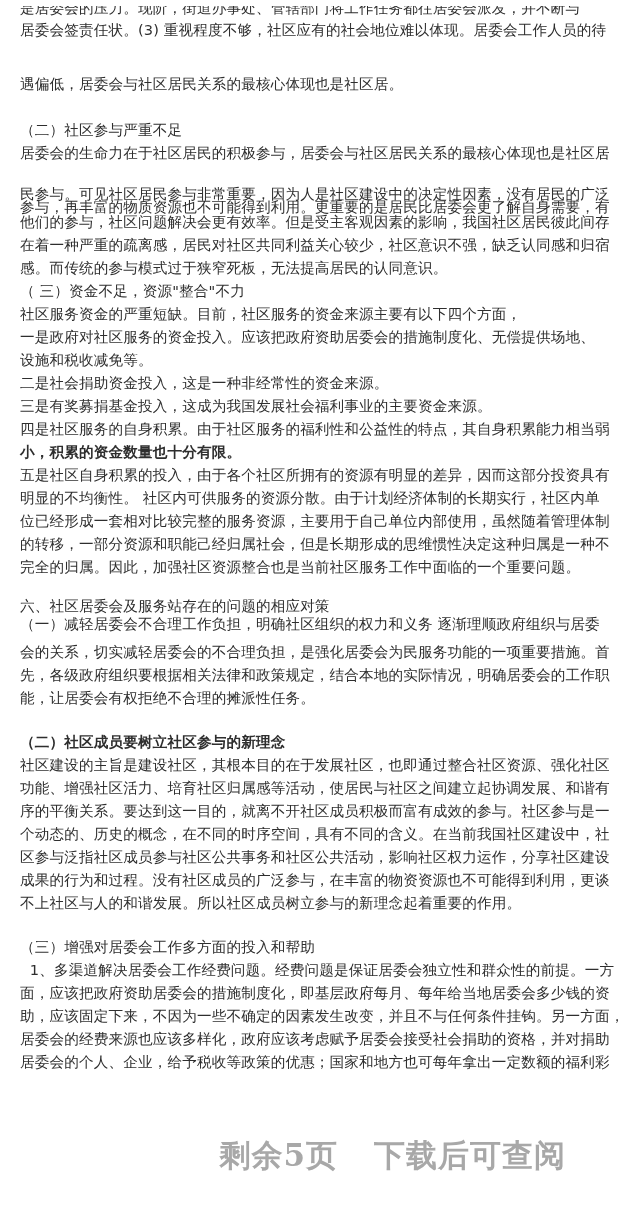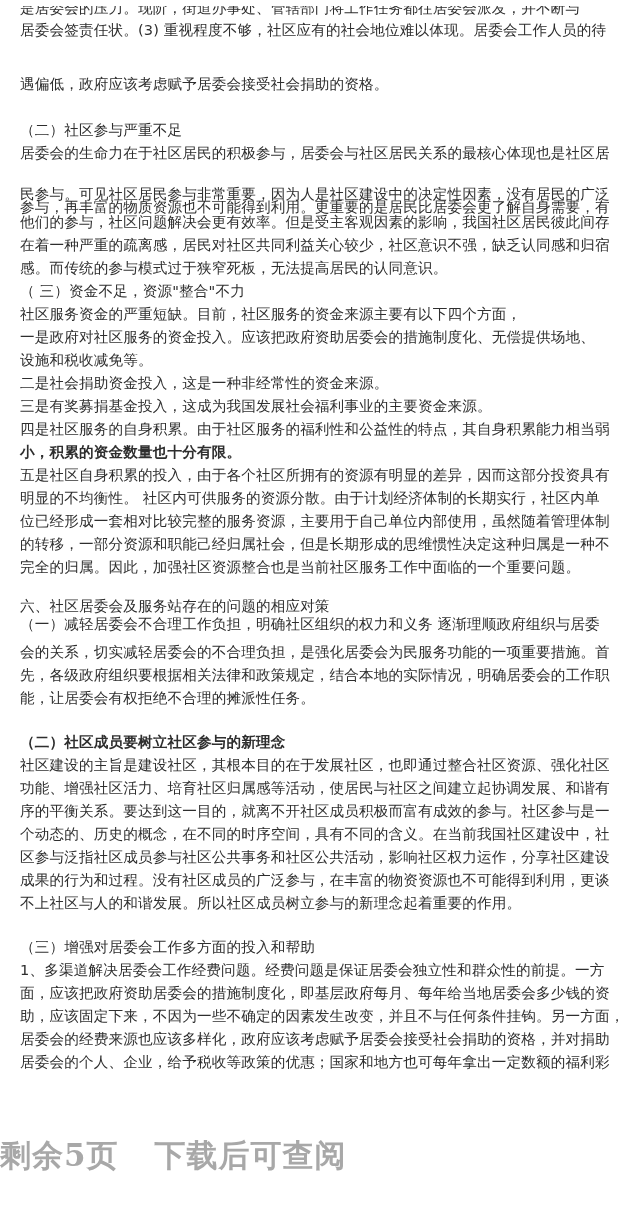--- a/index.html
+++ b/index.html
@@ -29,38 +29,38 @@
       line-height: 23px;
       white-space: nowrap;
       letter-spacing: 0.15px;
       color: #2e2e2e;
     }
     .footer-banner {
       position: absolute;
       left: 0;
       top: 1135px;
       width: 566px;
-      text-align: left;
+      text-align: right;
       font-family: "DejaVu Serif", "Liberation Serif", serif;
       font-weight: bold;
       font-size: 31px;
       letter-spacing: 1px;
       color: #a8a8a8;
       text-decoration: underline;
     }
     .footer-banner span { display: inline-block; }
     .footer-banner .gap { width: 36px; }
   </style>
 </head>
 <body>
 
 <div class="page" id="doc">
     <div class="line" style="top: -4px; clip-path: inset(10px 0px 0px);">是居委会的压力。现阶，街道办事处、管辖部门将工作任务都往居委会派发，并不断与</div>
     <div class="line" style="top: 18px;">居委会签责任状。(3) 重视程度不够，社区应有的社会地位难以体现。居委会工作人员的待</div>
-    <div class="line" style="top: 72px;">遇偏低，政府应该考虑赋予居委会接受社会捐助的资格。</div>
+    <div class="line" style="top: 72px;">遇偏低，居委会与社区居民关系的最核心体现也是社区居。</div>
     <div class="line" style="top: 118px;">（二）社区参与严重不足</div>
     <div class="line" style="top: 141px;">居委会的生命力在于社区居民的积极参与，居委会与社区居民关系的最核心体现也是社区居</div>
     <div class="line" style="top: 164px; margin-top: 18px;">民参与。可见社区居民参与非常重要，因为人是社区建设中的决定性因素，没有居民的广泛</div>
     <div class="line" style="top: 187px; margin-top: 8px;">参与，再丰富的物质资源也不可能得到利用。更重要的是居民比居委会更了解自身需要，有</div>
     <div class="line" style="top: 210px;">他们的参与，社区问题解决会更有效率。但是受主客观因素的影响，我国社区居民彼此间存</div>
     <div class="line" style="top: 233px;">在着一种严重的疏离感，居民对社区共同利益关心较少，社区意识不强，缺乏认同感和归宿</div>
     <div class="line" style="top: 256px;">感。而传统的参与模式过于狭窄死板，无法提高居民的认同意识。</div>
     <div class="line" style="top: 279px;">（ 三）资金不足，资源"整合"不力</div>
     <div class="line" style="top: 302px;">社区服务资金的严重短缺。目前，社区服务的资金来源主要有以下四个方面，</div>
     <div class="line" style="top: 325px;">一是政府对社区服务的资金投入。应该把政府资助居委会的措施制度化、无偿提供场地、</div>
@@ -81,21 +81,21 @@
     <div class="line" style="top: 686px;">能，让居委会有权拒绝不合理的摊派性任务。</div>
     <div class="line" style="top: 730px; font-weight: bold;">（二）社区成员要树立社区参与的新理念</div>
     <div class="line" style="top: 753px;">社区建设的主旨是建设社区，其根本目的在于发展社区，也即通过整合社区资源、强化社区</div>
     <div class="line" style="top: 776px;">功能、增强社区活力、培育社区归属感等活动，使居民与社区之间建立起协调发展、和谐有</div>
     <div class="line" style="top: 799px;">序的平衡关系。要达到这一目的，就离不开社区成员积极而富有成效的参与。社区参与是一</div>
     <div class="line" style="top: 822px;">个动态的、历史的概念，在不同的时序空间，具有不同的含义。在当前我国社区建设中，社</div>
     <div class="line" style="top: 845px;">区参与泛指社区成员参与社区公共事务和社区公共活动，影响社区权力运作，分享社区建设</div>
     <div class="line" style="top: 868px;">成果的行为和过程。没有社区成员的广泛参与，在丰富的物资资源也不可能得到利用，更谈</div>
     <div class="line" style="top: 891px;">不上社区与人的和谐发展。所以社区成员树立参与的新理念起着重要的作用。</div>
     <div class="line" style="top: 935px;">（三）增强对居委会工作多方面的投入和帮助</div>
-    <div class="line" style="top: 958px;">1、多渠道解决居委会工作经费问题。经费问题是保证居委会独立性和群众性的前提。一方</div>
+    <div class="line" style="top: 958px; text-align: center;">1、多渠道解决居委会工作经费问题。经费问题是保证居委会独立性和群众性的前提。一方</div>
     <div class="line" style="top: 981px;">面，应该把政府资助居委会的措施制度化，即基层政府每月、每年给当地居委会多少钱的资</div>
     <div class="line" style="top: 1004px;">助，应该固定下来，不因为一些不确定的因素发生改变，并且不与任何条件挂钩。另一方面，</div>
     <div class="line" style="top: 1027px;">居委会的经费来源也应该多样化，政府应该考虑赋予居委会接受社会捐助的资格，并对捐助</div>
     <div class="line" style="top: 1050px;">居委会的个人、企业，给予税收等政策的优惠；国家和地方也可每年拿出一定数额的福利彩</div>
   </div>
 
 <div class="footer-banner">
   <span>剩余5页</span><span class="gap"></span><span>下载后可查阅</span>
 </div>
 

